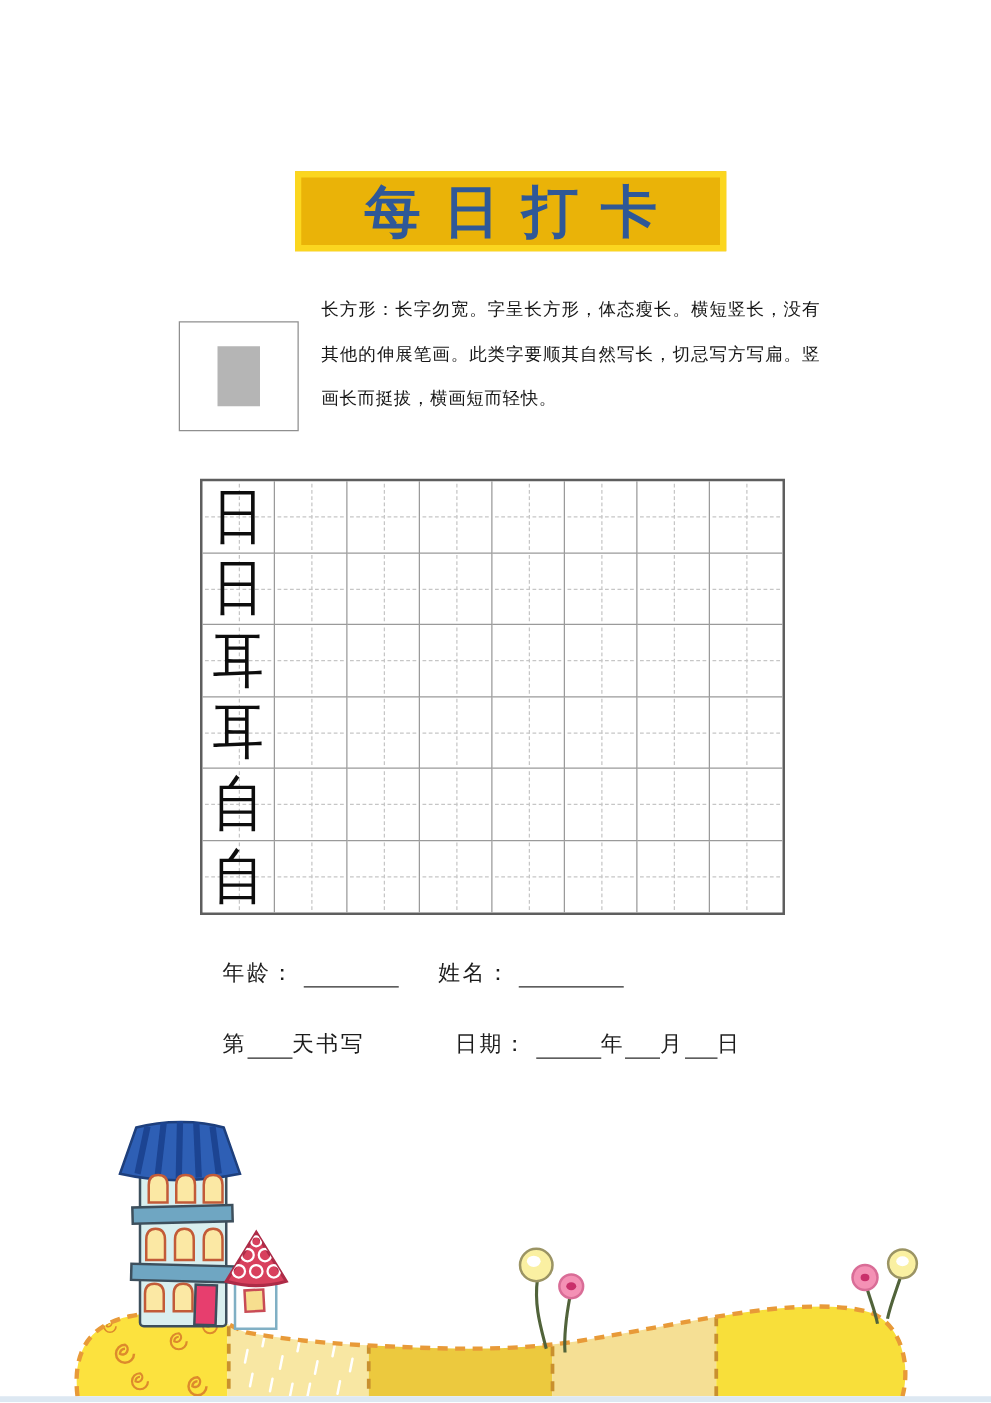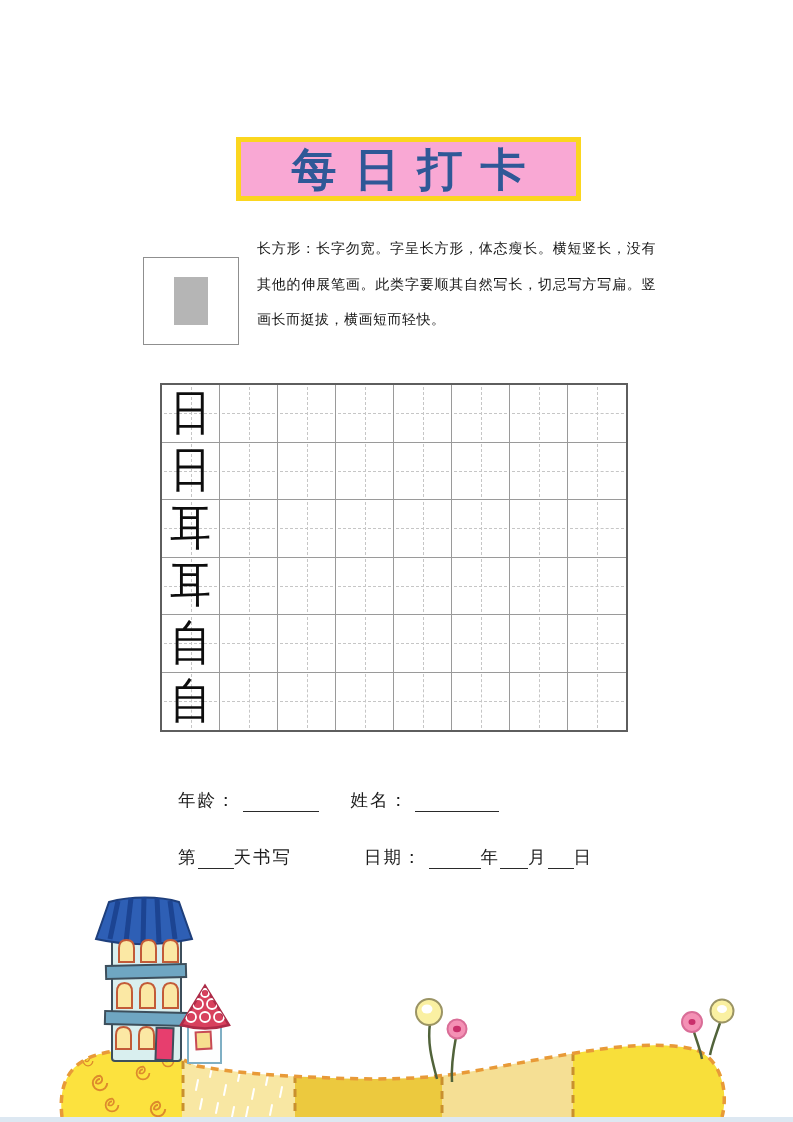--- a/index.html
+++ b/index.html
@@ -3,21 +3,21 @@
 <meta charset="utf-8">
 <style>
   * { margin: 0; padding: 0; box-sizing: border-box; }
   html, body { width: 793px; height: 1122px; }
   body { font-family: "DejaVu Sans", "Liberation Sans", sans-serif; background: #ffffff; }
   .page { position: relative; width: 793px; height: 1122px; overflow: hidden; background: #ffffff; }
 
   
   .title-box {
     position: absolute; left: 236px; top: 137px; width: 345px; height: 64px;
-    border: 5px solid #FBD61F; background: #f9a8d4;
+    border: 5px solid #FBD61F; background: #eab308;
     display: flex; align-items: center; justify-content: center;
   }
   .title-box .title-text {
     font-size: 45px; font-weight: bold; color: #2F5897;
     letter-spacing: 18px; padding-left: 18px; line-height: 1;
     font-family: "DejaVu Sans", sans-serif;
   }
 
   
   .example-box {
@@ -51,21 +51,21 @@
                   border-left: 1px dashed #c6c6c6; }
   .model-char {
     position: relative; z-index: 2; font-family: "DejaVu Serif", "Liberation Serif", serif;
     font-size: 41px; color: #0d0d0d; line-height: 1; transform: scaleY(1.18);
   }
 
   
   .form-line {
     position: absolute; left: 178px; display: flex; align-items: center;
     font-family: "DejaVu Serif", "Liberation Serif", serif;
-    font-size: 17.5px; color: #1c1c1c; letter-spacing: 2px; margin-top: 22px;
+    font-size: 17.5px; color: #1c1c1c; letter-spacing: 2px;
   }
   .form-line.line1 { top: 766px; }
   .form-line.line2 { top: 823px; }
   .blank { display: inline-block; border-bottom: 1.6px solid #2a2a2a; height: 1.05em;
            align-self: flex-end; }
   .w76 { width: 76px; margin-left: 6px; }
   .w84 { width: 84px; margin-left: 6px; }
   .w36 { width: 36px; }
   .w52 { width: 52px; margin-left: 6px; }
   .w28 { width: 28px; }

